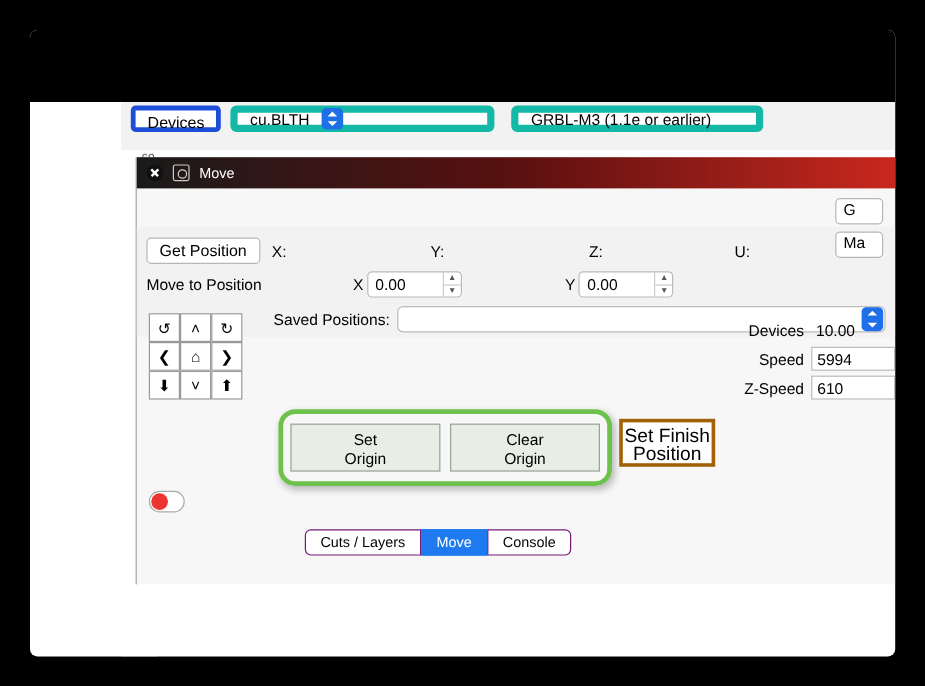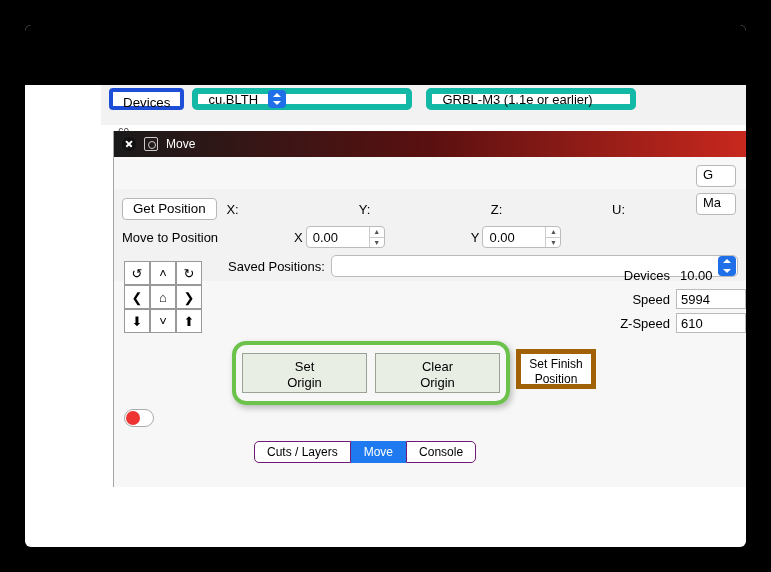--- a/index.html
+++ b/index.html
@@ -52,21 +52,21 @@
 
 .info { position: absolute; right: 0; top: 132px; width: 140px; }
 .info-row { display: flex; height: 24px; align-items: center; }
 .info-row .k { flex: 0 0 70px; text-align: right; padding-right: 6px; font-size: 13px; }
 .info-row input { flex:1; border:1px solid #bbb; background:#fff; height:20px; padding:0 4px; font-size:13px; width: 50px; }
 .info-row.noinput .v { flex:1; padding-left:4px; }
 
 .big-btns { position: absolute; left: 118px; top: 210px; display: flex; gap: 0; }
 .hl { border: 4px solid #6cc24a; border-radius: 14px; padding: 8px 6px; display:flex; gap:8px; box-shadow: 2px 3px 6px rgba(0,0,0,.25); }
 .wide-btn { width: 125px; height: 40px; background: #e9eee5; border:1px solid #9aa296; text-align:center; font-size:13px; line-height:16px; padding-top:3px; }
-.sfpos { position:absolute; left:402px; top:218px; width:80px; height:40px; background:#fff; border:5px solid #a16207; text-align:center; font-size:12px; line-height:15px; padding-top:3px; }
+.sfpos { position:absolute; left:402px; top:218px; width:80px; height:40px; background:#fff; border:3px solid #a16207; text-align:center; font-size:16px; line-height:15px; padding-top:3px; }
 
 .toggle-row { position:absolute; left:10px; top:278px; display:flex; align-items:center; gap:8px; font-size:13px; }
 .toggle { width:30px; height:18px; background:#fff; border:1px solid #aaa; border-radius:9px; position:relative; }
 .toggle::after { content:""; position:absolute; width:14px; height:14px; background:#e33; border-radius:50%; left:1px; top:1px; }
 
 .tabs { position:absolute; left:140px; top:310px; display:flex; }
 .tab { height:22px; padding: 2px 12px; border:1px solid #701a75; background:#fff; font-size:12px; line-height:16px; }
 .tab:first-child { border-radius: 5px 0 0 5px; }
 .tab:last-child { border-radius: 0 5px 5px 0; }
 .tab.active { background:#1f7af0; color:#fff; border-color:#1f7af0; }

